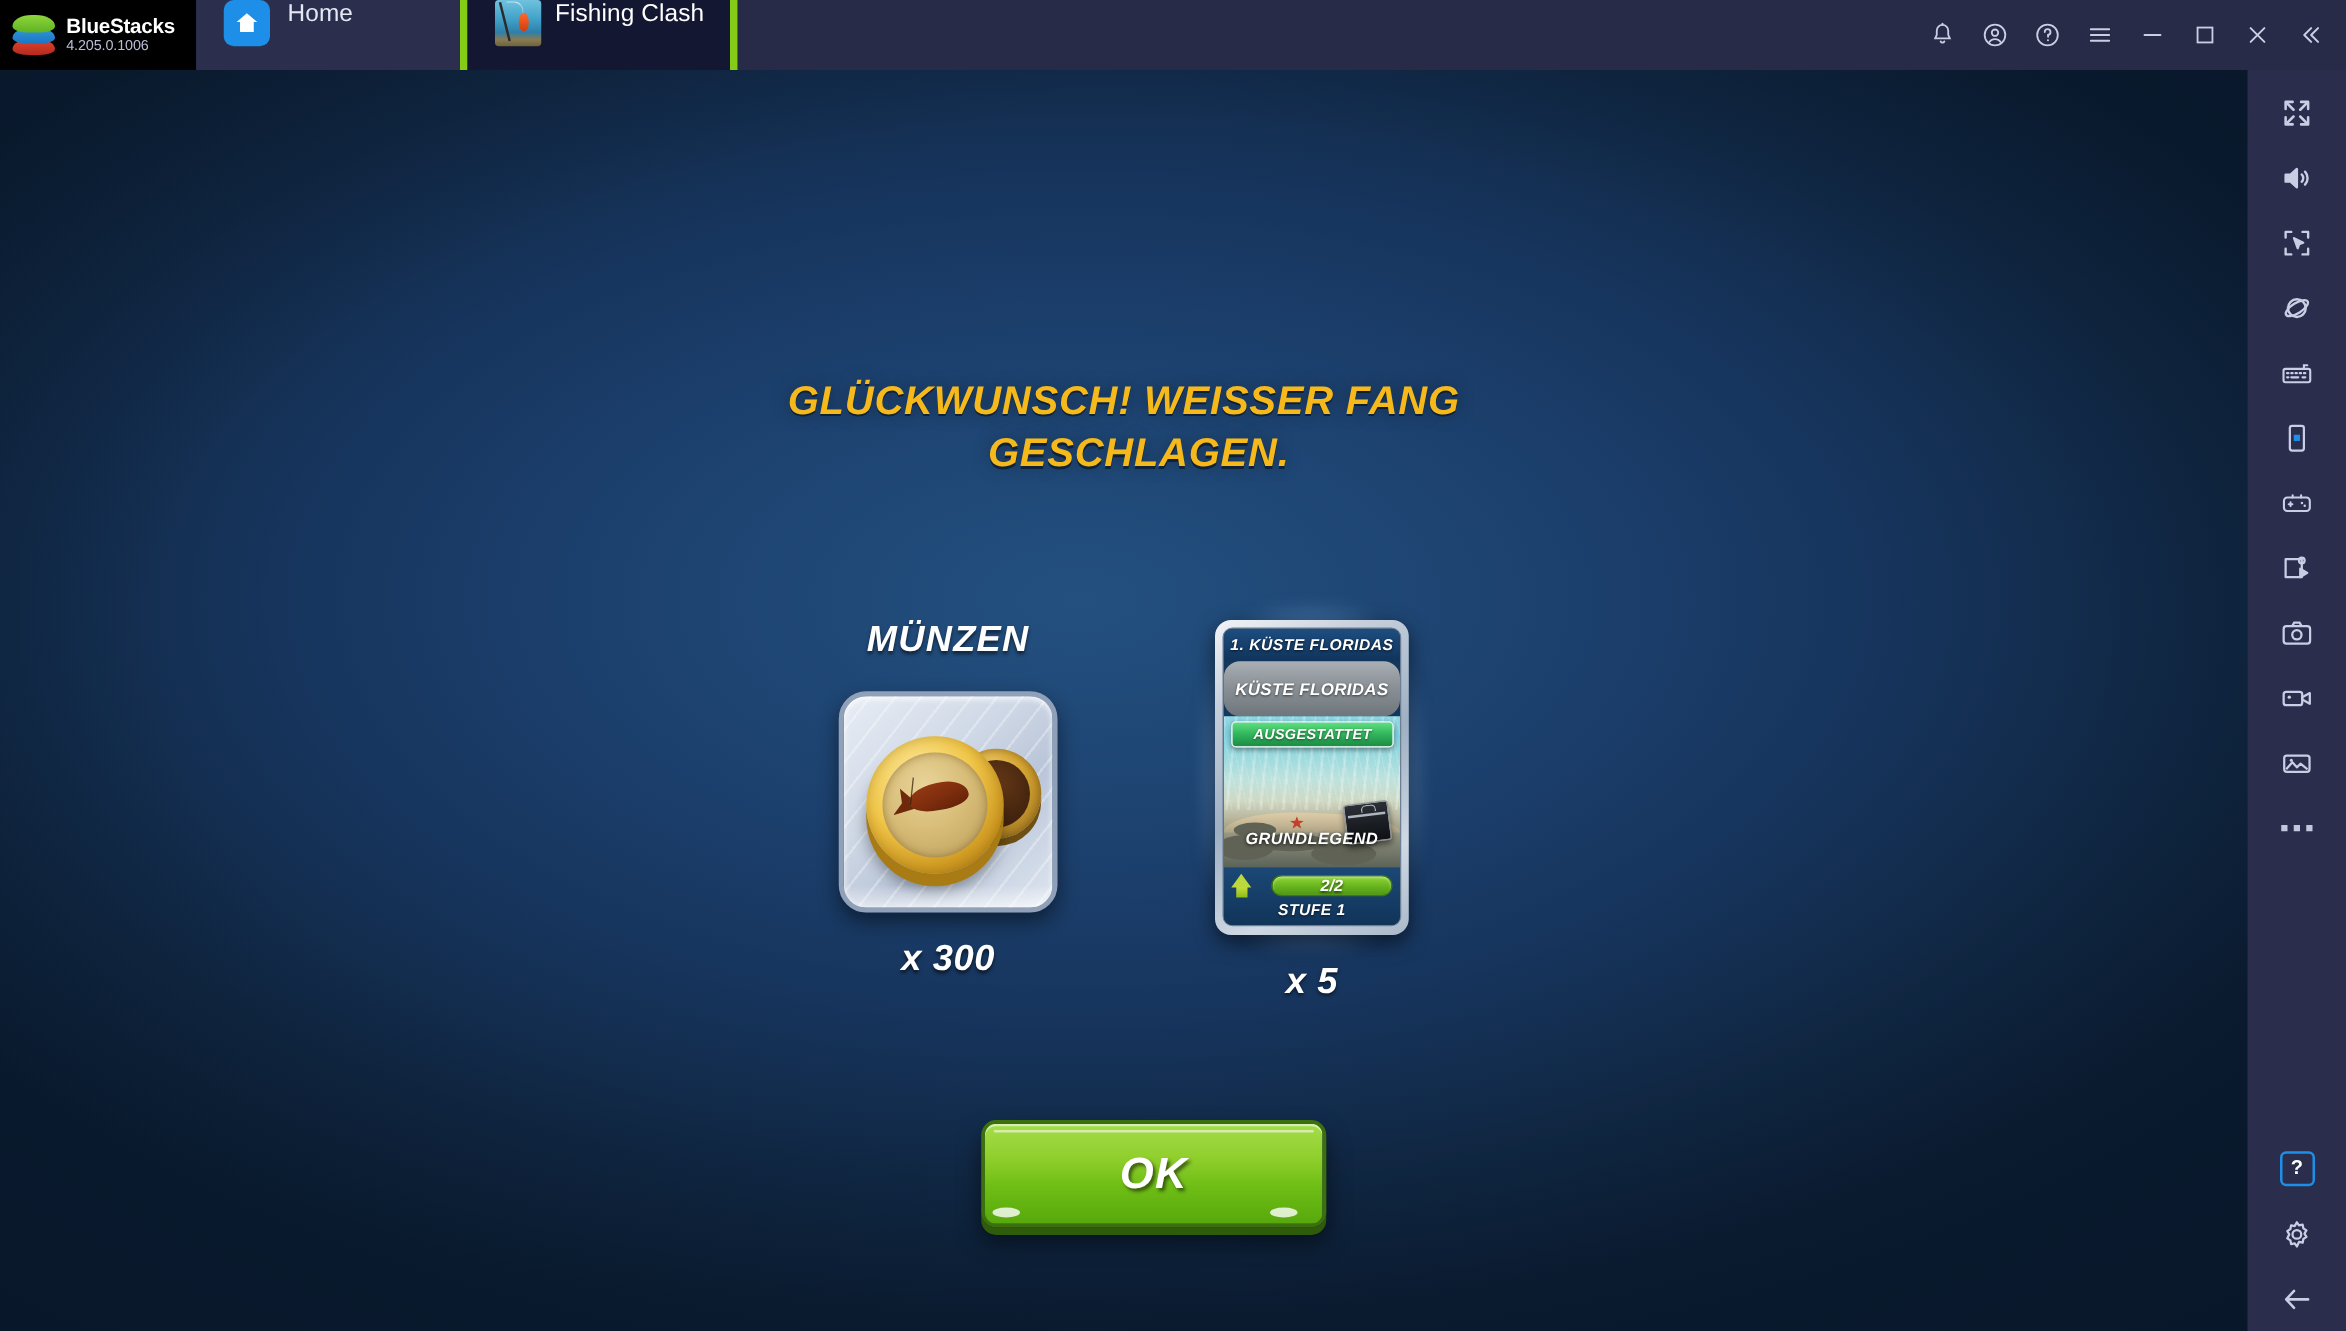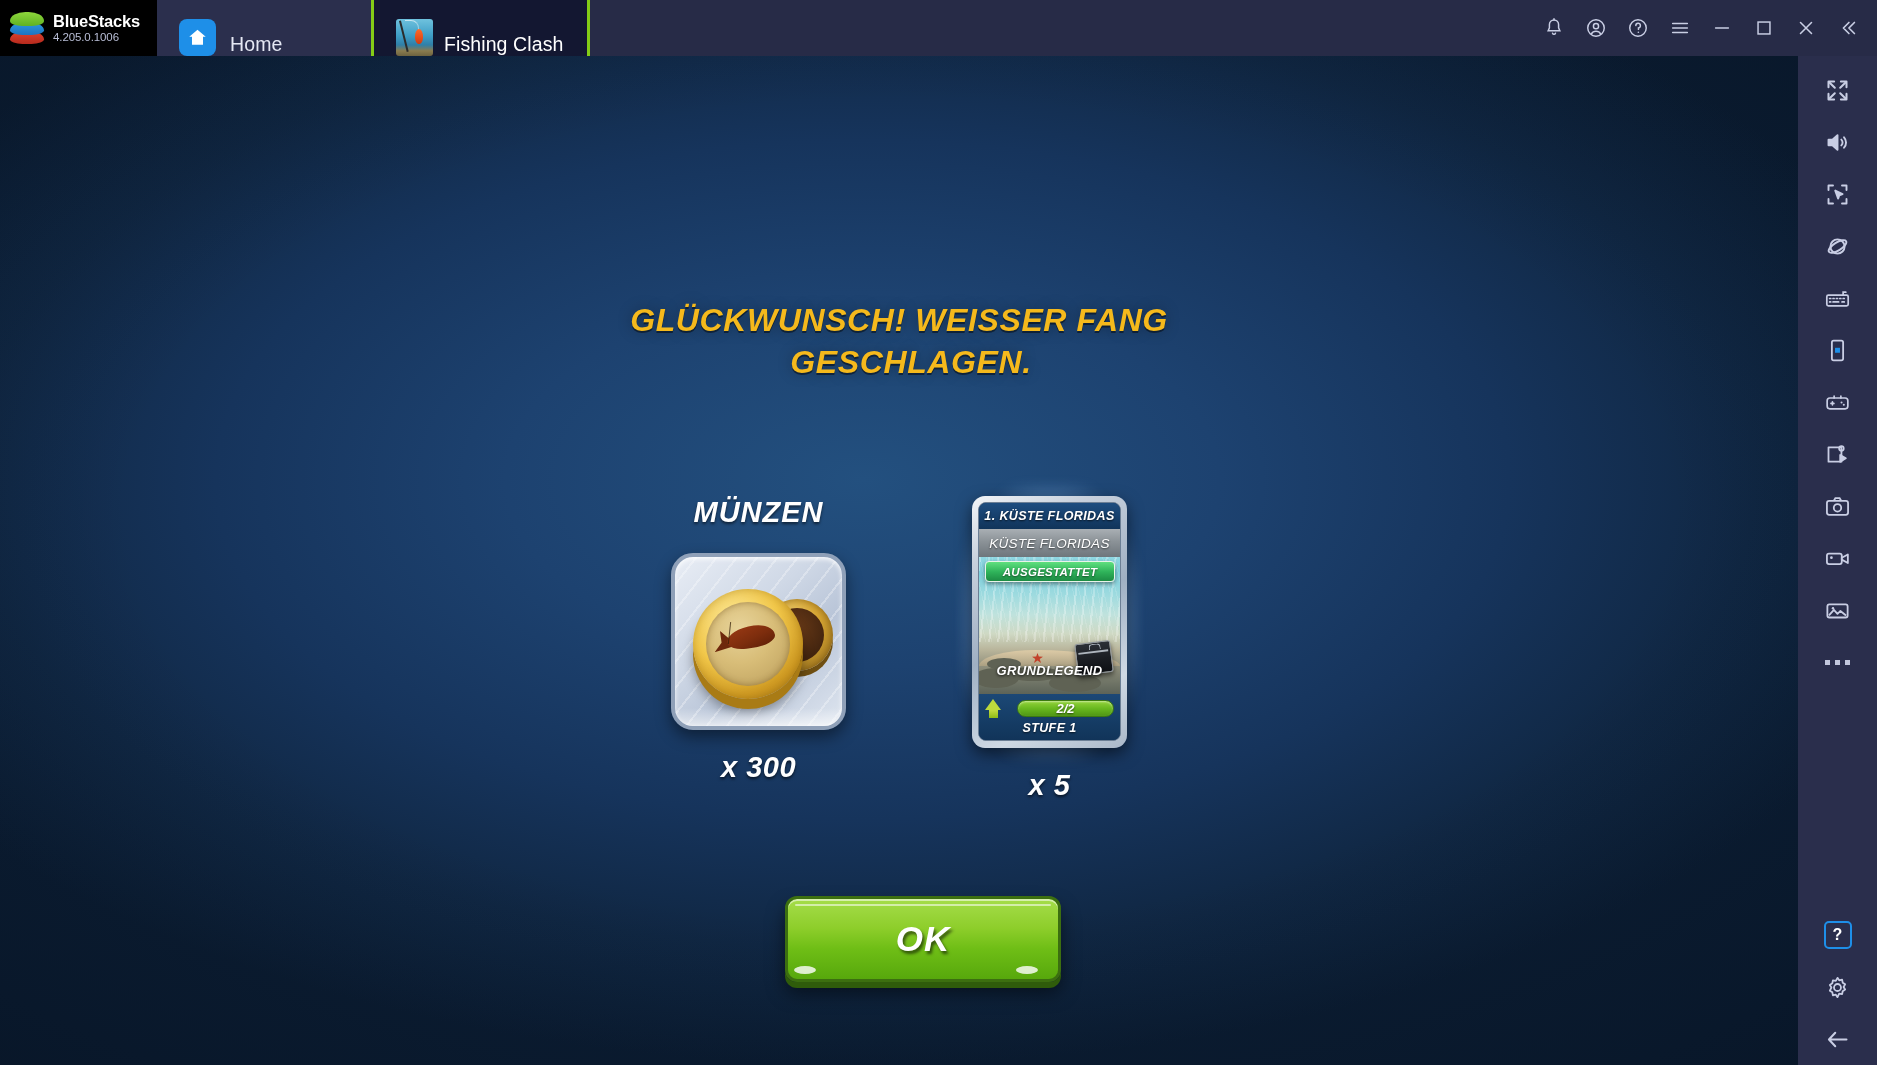--- a/index.html
+++ b/index.html
@@ -30,23 +30,23 @@
   .bs-l1 { top: 1px;  background: linear-gradient(180deg,#8ed63c,#5fb222); transform: skewX(-0deg); border-radius: 50% 50% 40% 40%/70% 70% 40% 40%; height: 14px; z-index: 3;}
   .bs-l2 { top: 11px; background: linear-gradient(180deg,#2d9ae0,#1d74c0); border-radius: 50% 50% 40% 40%/70% 70% 40% 40%; height: 13px; z-index: 2;}
   .bs-l3 { top: 20px; background: linear-gradient(180deg,#e0432f,#b62a1d); border-radius: 50% 50% 40% 40%/70% 70% 40% 40%; height: 13px; z-index: 1;}
   .bs-text { margin-left: 9px; line-height: 1.05; }
   .bs-name { color: #ffffff; font-size: 16.5px; font-weight: bold; letter-spacing: -0.2px; }
   .bs-ver  { color: #b9bed6; font-size: 11.5px; letter-spacing: -0.1px; }
 
   .tabs { display: flex; align-items: stretch; flex: 0 0 auto; }
   .tab {
     width: 217px; height: 56px;
-    display: flex; align-items: flex-end; gap: 14px;
+    display: flex; align-items: flex-start; gap: 14px;
     padding-left: 22px;
-    border-right: 3px solid #84cc16;
+    border-right: 6px solid #84cc16;
     position: relative;
     cursor: pointer;
   }
   .tab.home   { background: #2b2f4d; }
   .tab.active { background: #131731; width: 216px; gap: 11px; }
   .tab-label { color: #e5e8f4; font-size: 19.5px; letter-spacing: 0.1px; }
   .tab.active .tab-label { color: #ffffff; }
   .icon-home {
     width: 37px; height: 37px; border-radius: 8px;
     background: #1e8fe8;
@@ -233,25 +233,25 @@
     border: 1px solid #6c7f95;
     justify-content: space-between;
   }
   .card-rank {
     height: 26px; background: linear-gradient(180deg,#1d4d80,#10345a);
     color: #ffffff; font-size: 12.5px; font-weight: bold; font-style: italic;
     display: flex; align-items: center; justify-content: center;
     letter-spacing: .4px; text-shadow: 0 1px 2px rgba(0,0,0,.7);
   }
   .card-name {
-    height: 28px;
+    height: 44px;
     background: linear-gradient(180deg,#a9afb4 0%, #8b9297 45%, #6e767c 100%);
-    color: #ffffff; font-size: 13.5px; font-weight: normal; font-style: italic;
-    display: flex; align-items: center; justify-content: center;
-    letter-spacing: .3px; text-shadow: 0 1px 2px rgba(0,0,0,.6);
+    color: #ffffff; font-size: 13.5px; font-weight: bold; font-style: italic;
+    display: flex; align-items: center; justify-content: center;
+    letter-spacing: .3px; text-shadow: 0 1px 2px rgba(0,0,0,.6); border-radius: 13px;
   }
   .card-photo {
     position: relative; flex: 1 1 auto; min-height: 0;
     background:
       linear-gradient(180deg,
         #8fd7e2 0%,
         #7fd0dd 12%,
         #9fdbdf 28%,
         #bfe2dd 42%,
         #cfd9c4 56%,

